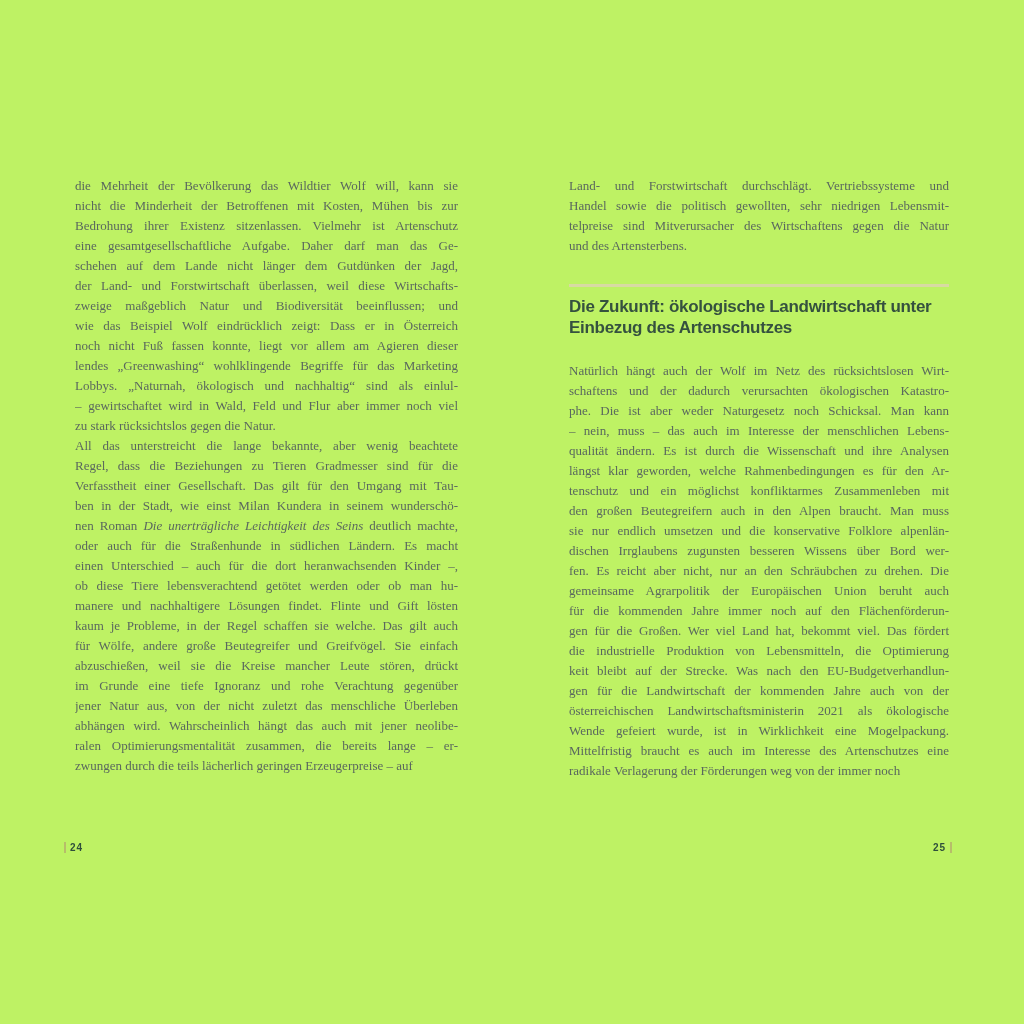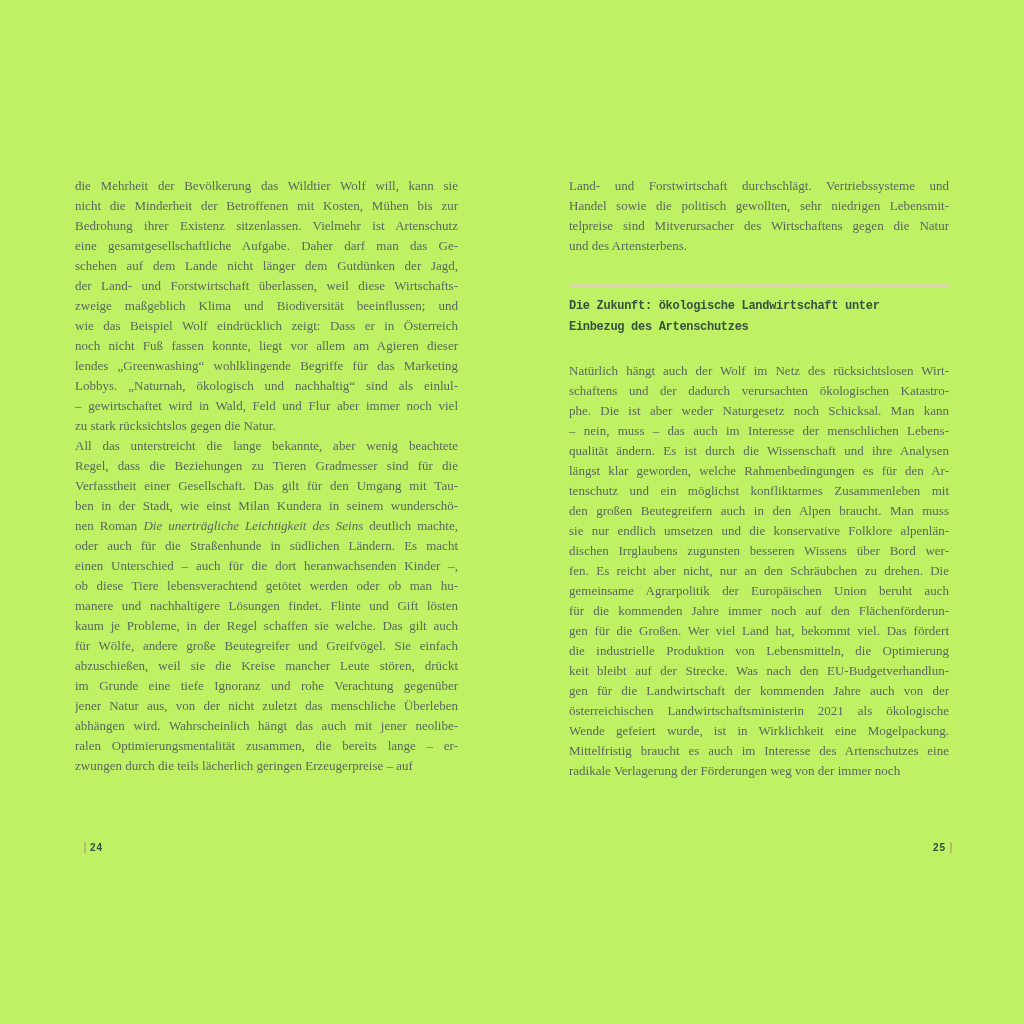--- a/index.html
+++ b/index.html
@@ -42,23 +42,23 @@
   .para + .para { }
 
   .section-divider {
     margin-top: 28px;
     height: 3px;
     background: #d8daa2;
     border: none;
   }
   .section-heading {
     margin-top: 9px;
-    font-family: Liberation Mono, monospace;
+    font-family: Liberation Sans, sans-serif;
     font-weight: bold;
-    font-size: 12px;
+    font-size: 17px;
     line-height: 21px;
     letter-spacing: -0.3px;
     color: #35513f;
   }
   .section-heading .hline {
     white-space: nowrap;
     height: 21px;
   }
   .para-after-heading { margin-top: 23px; }
 
@@ -67,21 +67,21 @@
     top: 842px;
     font-family: "Liberation Sans", sans-serif;
     font-weight: bold;
     font-size: 10px;
     letter-spacing: 1px;
     color: #2f4f3c;
     display: flex;
     align-items: center;
     gap: 4px;
   }
-  #page-num-left  { left: 84px; align-items: flex-end; }
+  #page-num-left  { left: 64px; align-items: flex-end; }
   #page-num-right { right: 72px; }
   .page-num-bar {
     display: inline-block;
     width: 2px;
     height: 11px;
     background: #b7bd6a;
   }
 </style>
 </head>
 <body>
@@ -89,21 +89,21 @@
 <div id="spread">
 
   <div id="left-col" class="page-col">
     <div class="para">
         <div class="tline"><span>die Mehrheit der Bevölkerung das Wildtier Wolf will, kann sie</span></div>
         <div class="tline"><span>nicht die Minderheit der Betroffenen mit Kosten, Mühen bis zur</span></div>
         <div class="tline"><span>Bedrohung ihrer Existenz sitzenlassen. Vielmehr ist Artenschutz</span></div>
         <div class="tline"><span>eine gesamtgesellschaftliche Aufgabe. Daher darf man das Ge-</span></div>
         <div class="tline"><span>schehen auf dem Lande nicht länger dem Gutdünken der Jagd,</span></div>
         <div class="tline"><span>der Land- und Forstwirtschaft überlassen, weil diese Wirtschafts-</span></div>
-        <div class="tline"><span>zweige maßgeblich Klima und Biodiversität beeinflussen; und</span></div>
+        <div class="tline"><span>zweige maßgeblich Natur und Biodiversität beeinflussen; und</span></div>
         <div class="tline"><span>wie das Beispiel Wolf eindrücklich zeigt: Dass er in Österreich</span></div>
         <div class="tline"><span>noch nicht Fuß fassen konnte, liegt vor allem am Agieren dieser</span></div>
         <div class="tline"><span>lendes „Greenwashing“ wohlklingende Begriffe für das Marketing</span></div>
         <div class="tline"><span>Lobbys. „Naturnah, ökologisch und nachhaltig“ sind als einlul-</span></div>
         <div class="tline"><span>– gewirtschaftet wird in Wald, Feld und Flur aber immer noch viel</span></div>
         <div class="tline tline-last"><span>zu stark rücksichtslos gegen die Natur.</span></div>
       </div>
     <div class="para">
         <div class="tline"><span>All das unterstreicht die lange bekannte, aber wenig beachtete</span></div>
         <div class="tline"><span>Regel, dass die Beziehungen zu Tieren Gradmesser sind für die</span></div>

